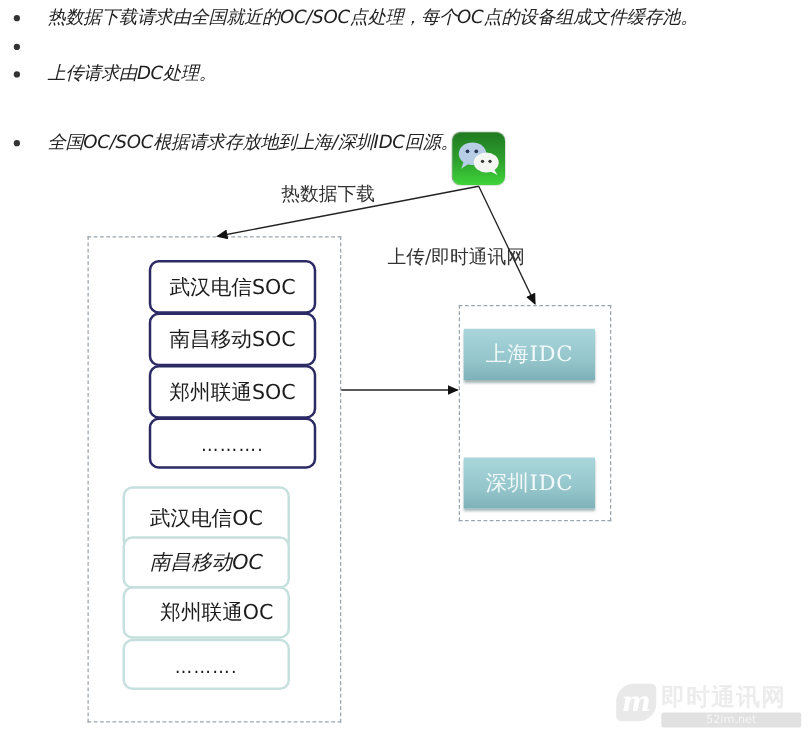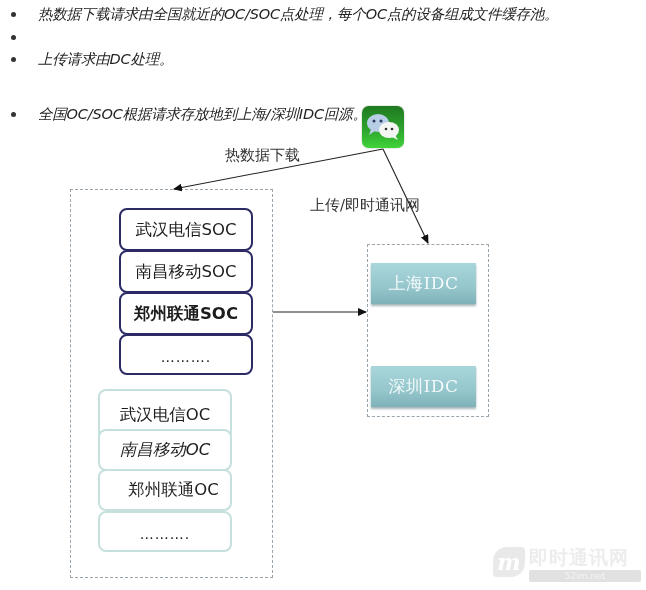--- a/index.html
+++ b/index.html
@@ -93,21 +93,21 @@
 </div>
 
 <div class="dash-box" style="left:70px; top:189px; width:203px; height:389px;"></div>
 
 <div class="node soc" style="top:208px; height:43px;">
   <span>武汉电信SOC</span>
 </div>
 <div class="node soc" style="top:250px; height:43px;">
   <span>南昌移动SOC</span>
 </div>
-<div class="node soc" style="top:292px; height:43px;font-weight:bold;">
+<div class="node soc" style="top:292px; height:43px;">
   <span>郑州联通SOC</span>
 </div>
 <div class="node soc" style="top:334px; height:41px;">
   <span class="dots">……….</span>
 </div>
 
 <div class="node oc" style="top:389px; height:52px;">
   <span>武汉电信OC</span>
 </div>
 <div class="node oc" style="top:429px; height:42px;font-style:italic;">

